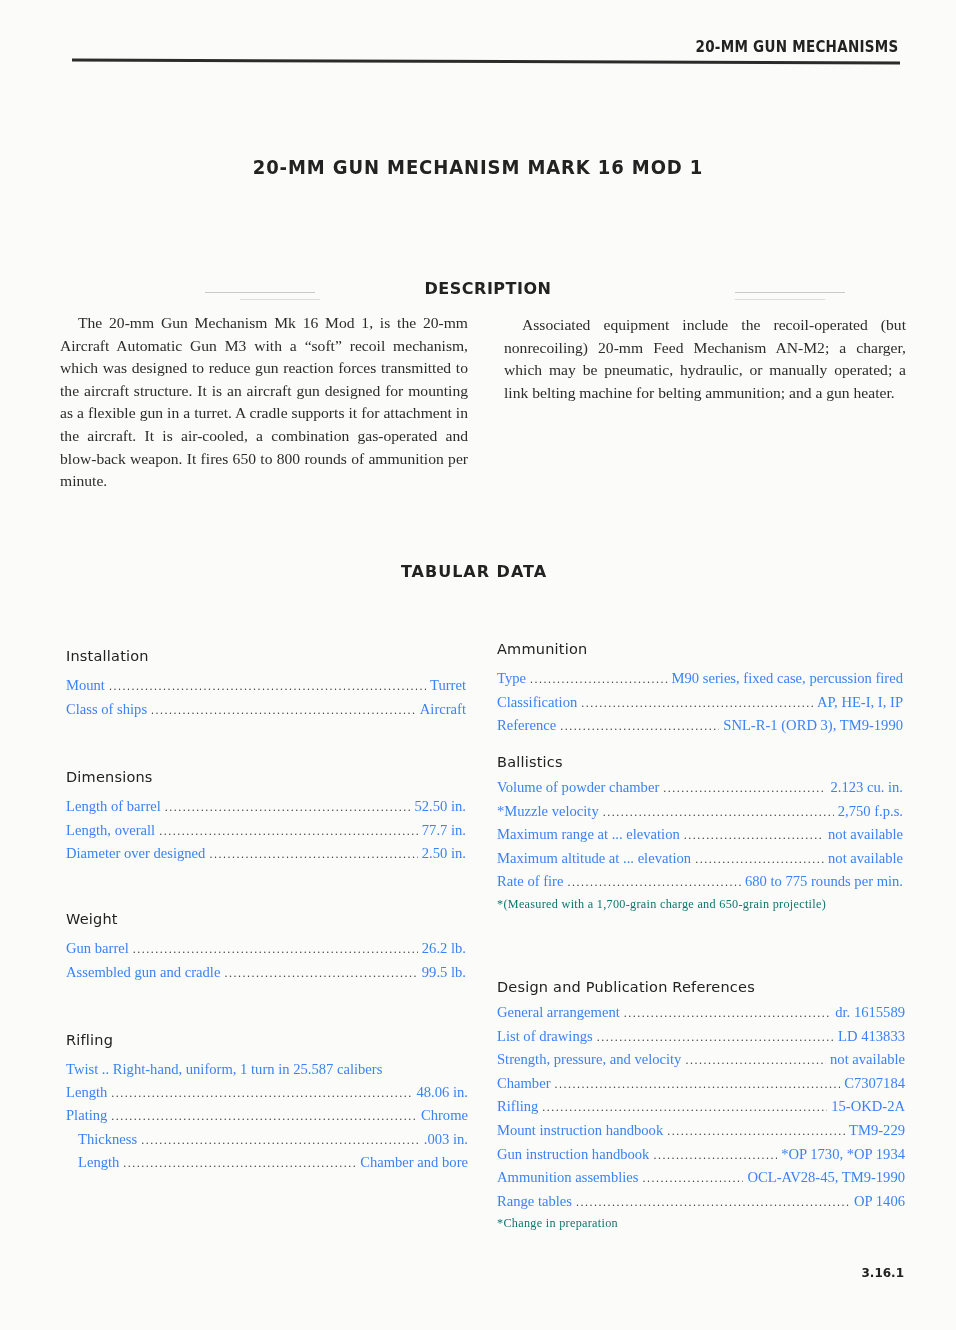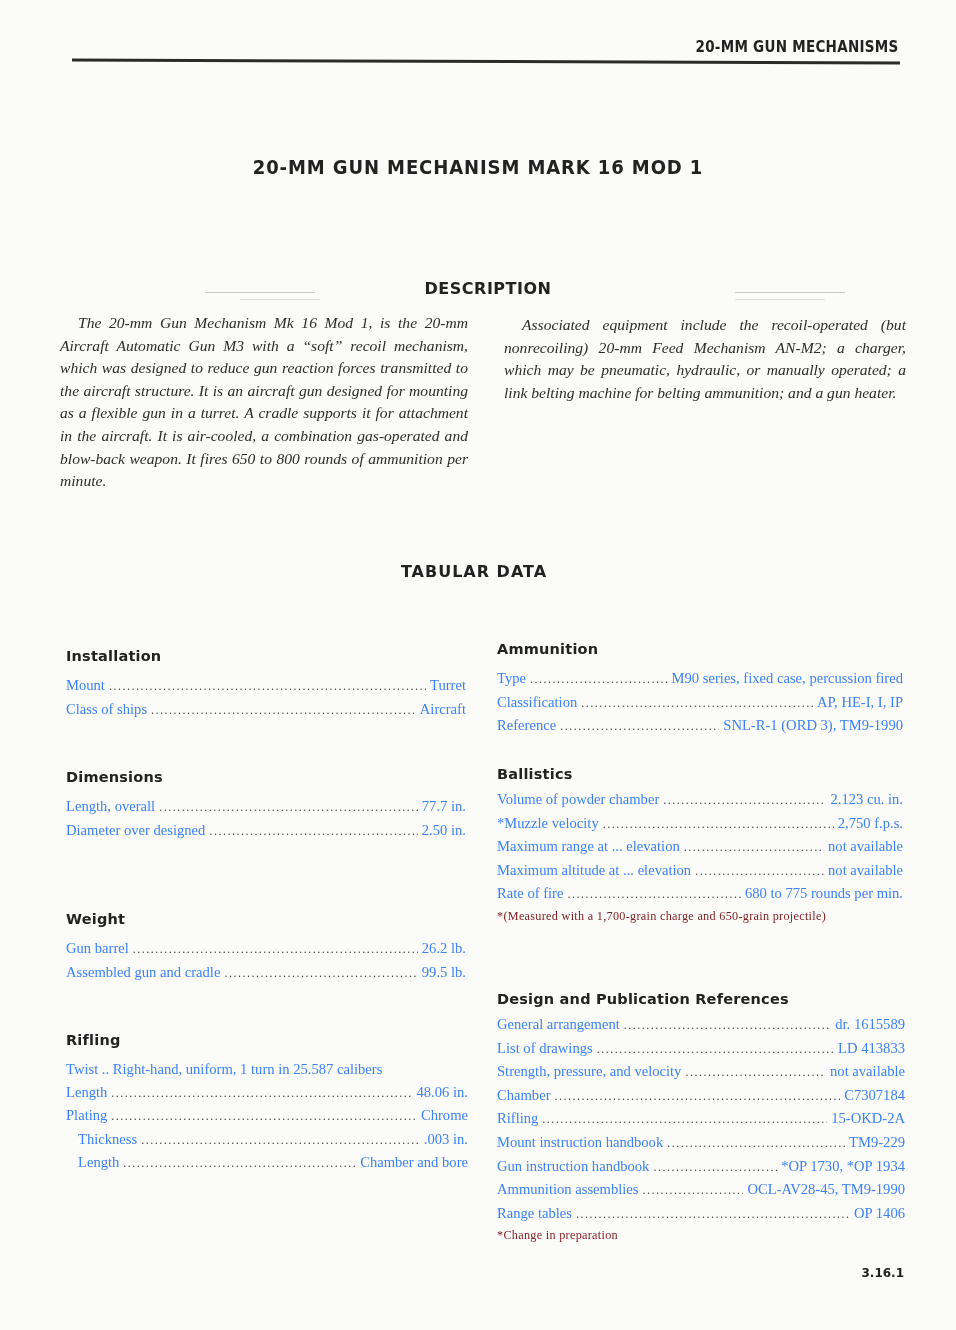--- a/index.html
+++ b/index.html
@@ -27,54 +27,54 @@
   .section-head {
     position: absolute; left: 0; width: 956px; text-align: center;
     font-family: "DejaVu Sans", "Liberation Sans", sans-serif; font-weight: bold;
     font-size: 16px; color: #222; letter-spacing: 0.5px;
   }
   .desc-head { top: 279px; left: 10px; }
   .tab-head { top: 562px; left: -4px; letter-spacing: 1px; }
   .faint-rule { position: absolute; height: 1px; background: #c9c9c9; }
   .para {
     position: absolute; font-size: 15.6px; line-height: 22.6px;
-    text-align: justify; text-align-last: left; color: #2c2c2c; font-style: italic;
+    text-align: justify; text-align-last: left; color: #2c2c2c;
   }
   .para p { margin: 0; text-indent: 18px; }
   .col-left  { left: 60px;  top: 312px; width: 408px; }
   .col-right { left: 504px; top: 314px; width: 402px; }
 
   .group { position: absolute; }
   .group-title {
-    font-family: "DejaVu Sans", "Liberation Sans", sans-serif; font-weight: bold;
+    font-family: "DejaVu Sans", "Liberation Sans", sans-serif; font-weight: normal;
     font-size: 14.5px; color: #222; margin-bottom: 10px; letter-spacing: 0.2px;
   }
   .row {
     display: flex; align-items: baseline; font-size: 14.6px; line-height: 22.6px;
     white-space: nowrap; color: #3b82f6;
   }
   .row .lbl { flex: 0 0 auto; }
   .row .dots {
     flex: 1 1 auto; overflow: hidden; margin: 0 4px; letter-spacing: 1.5px;
     color: #444; font-size: 12px;
   }
   .row .dots::before { content: "................................................................................................................................................"; }
   .row .val { flex: 0 0 auto; text-align: left; }
   .row.indent .lbl { padding-left: 12px; }
   .row.plain .lbl { flex: 1 1 auto; }
-  .note { font-size: 12.2px; line-height: 20px; color: #7f1d1d; letter-spacing: 0.3px; white-space: nowrap; }
+  .note { font-size: 12.2px; line-height: 20px; color: #0f766e; letter-spacing: 0.3px; white-space: nowrap; }
 
   .g-install { left: 66px; top: 648px; width: 400px; }
   .g-dim     { left: 66px; top: 769px; width: 400px; }
   .g-weight  { left: 66px; top: 911px; width: 400px; }
   .g-rifling { left: 66px; top: 1032px; width: 402px; }
   .g-ammo    { left: 497px; top: 641px; width: 406px; }
   .g-ball    { left: 497px; top: 754px; width: 406px; }
   .g-design  { left: 497px; top: 979px; width: 408px; }
-  .g-ball .group-title, .g-design .group-title { margin-bottom: 6px; margin-top: 12px; }
+  .g-ball .group-title, .g-design .group-title { margin-bottom: 6px; }
 
   .page-number {
     position: absolute; right: 52px; top: 1266px;
     font-family: "DejaVu Sans", "Liberation Sans", sans-serif; font-weight: bold;
     font-size: 12px; color: #222;
   }
 </style>
 </head>
 <body>
 
@@ -111,20 +111,25 @@
         <span class="dots"></span>
         <span class="val">Aircraft</span>
       </div>
     </div>
 </div>
 
 <div class="group g-dim">
   <div class="group-title">Dimensions</div>
   <div class="rows">
       <div class="row">
+        <span class="lbl">Length of barrel</span>
+        <span class="dots"></span>
+        <span class="val">52.50 in.</span>
+      </div>
+      <div class="row">
         <span class="lbl">Length, overall</span>
         <span class="dots"></span>
         <span class="val">77.7 in.</span>
       </div>
       <div class="row">
         <span class="lbl">Diameter over designed</span>
         <span class="dots"></span>
         <span class="val">2.50 in.</span>
       </div>
     </div>

